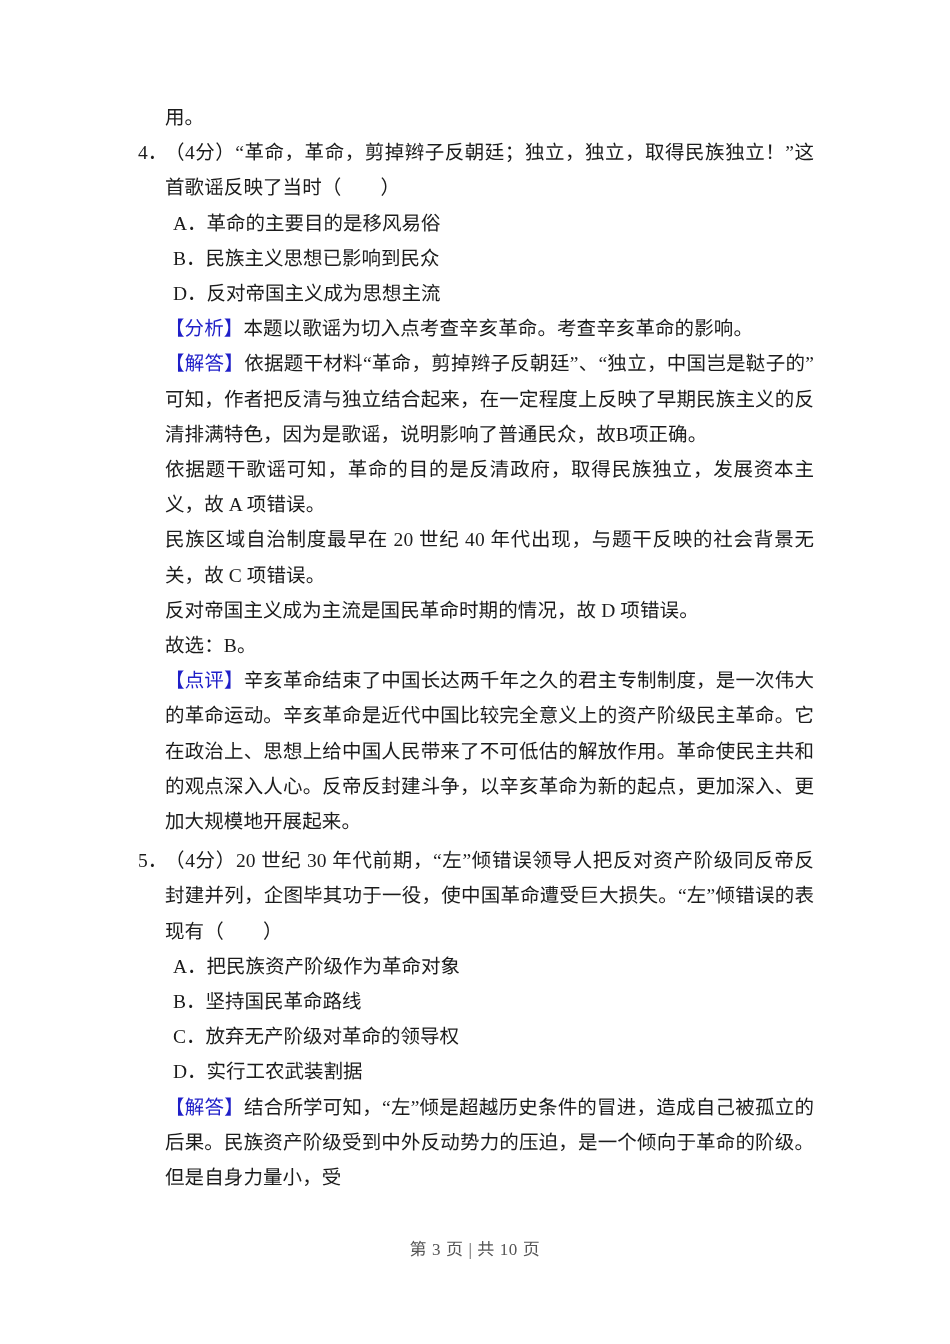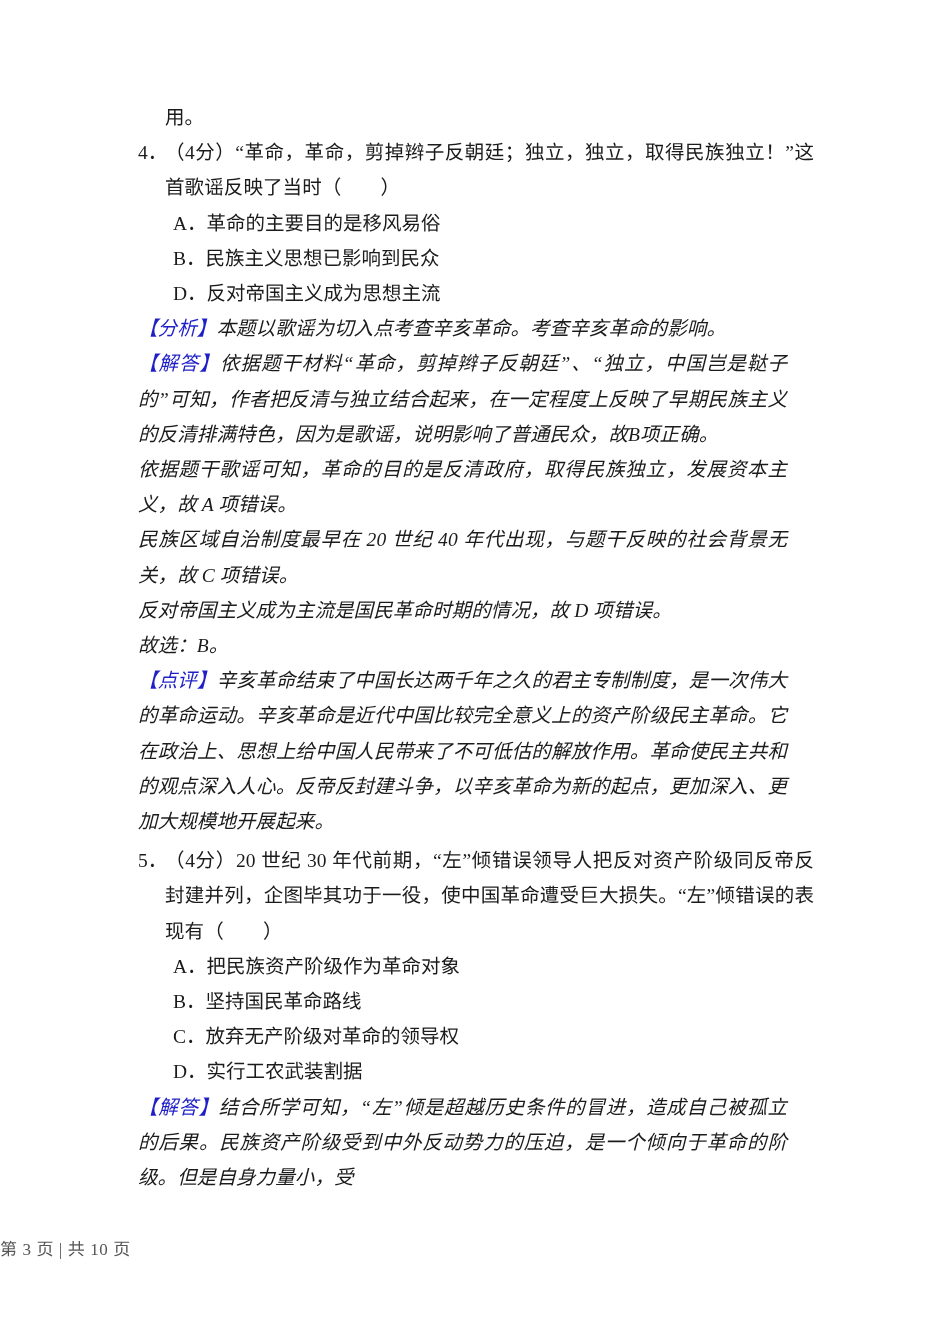--- a/index.html
+++ b/index.html
@@ -38,22 +38,22 @@
     line-height: 35.2px;
     letter-spacing: 0.1px;
     text-align: justify;
     text-justify: inter-ideograph;
     white-space: pre-wrap;
     color: #1b1b1b;
   }
 
   
   .body-text {
+    margin-left: 27px;
     width: 649px;
-    font-style: italic;
   }
 
   
   .orphan {
     margin-left: 27px;
   }
 
   
   .question {
     position: relative;
@@ -91,21 +91,21 @@
     color: #1f1fc8;
     font-weight: 400;
   }
 
   
   .footer {
     position: absolute;
     left: 0;
     top: 1238px;
     width: 950px;
-    text-align: left;
+    text-align: center;
     font-size: 17px;
     line-height: 24px;
     color: #555555;
     font-family: "Liberation Serif", "DejaVu Serif", serif;
     letter-spacing: 0.6px;
   }
 
   .spacer-4 { height: 4px; }
 </style>
 </head>

